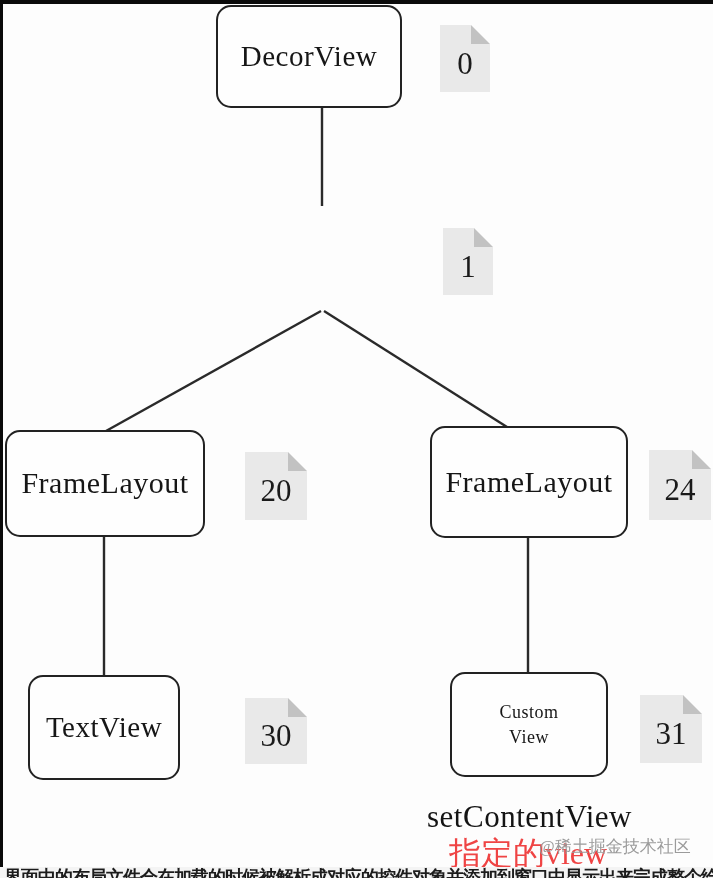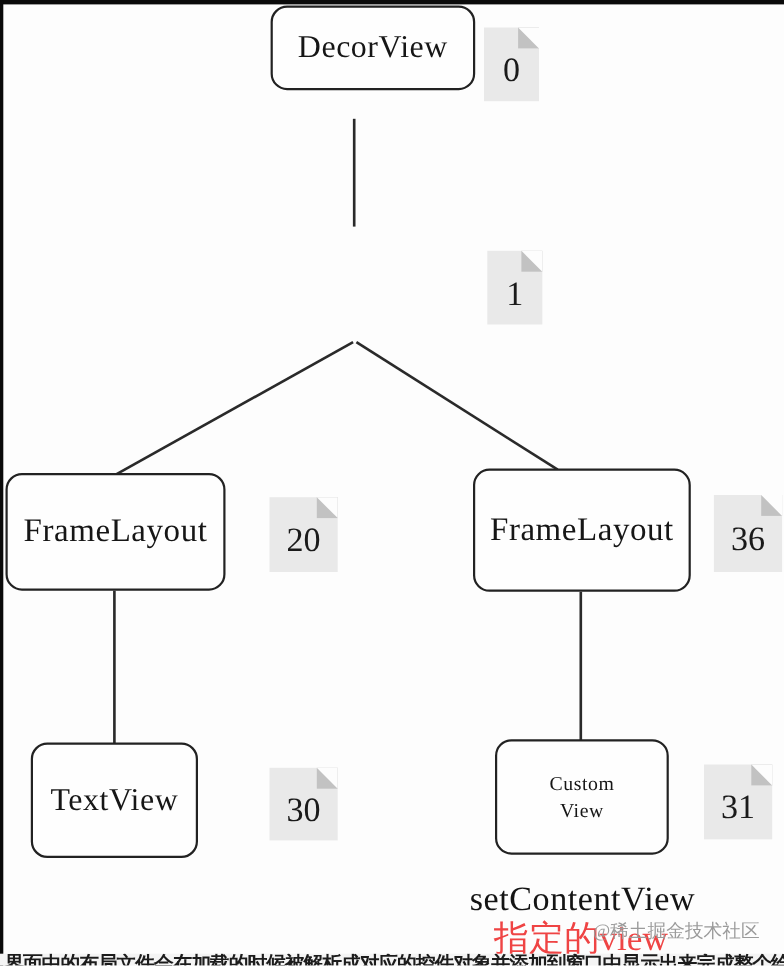--- a/index.html
+++ b/index.html
@@ -22,21 +22,21 @@
   .node{
     position:absolute;
     background:#fefefe;
     border:2.5px solid #222;
     border-radius:15px;
     display:flex;align-items:center;justify-content:center;
     text-align:center;
     box-sizing:border-box;
   }
   .node .lbl{font-size:29px;line-height:1.15;letter-spacing:0.5px;}
-  .node-decorview   {left:246px;top:5px;  width:186px;height:77px;font-family:Liberation Serif, serif;}
+  .node-decorview   {left:216px;top:5px;  width:186px;height:103px;font-family:Liberation Serif, serif;}
   .node-linearlayout{left:218px;top:205px;width:210px;height:106px;}
   .node-linearlayout .lbl{font-size:30px;}
   .node-frame-left  {left:5px;  top:430px;width:200px;height:107px;}
   .node-frame-left .lbl{font-size:30px;}
   .node-frame-right {left:430px;top:426px;width:198px;height:112px;}
   .node-frame-right .lbl{font-size:30px;}
   .node-textview    {left:28px; top:675px;width:152px;height:105px;}
   .node-customview  {left:450px;top:672px;width:158px;height:105px;}
   .node-customview .lbl{font-size:18px;white-space:pre-line;line-height:1.35;}
 
@@ -125,21 +125,21 @@
   <div class="note note-0">
     <span class="num">0</span>
   </div>
   <div class="note note-1">
     <span class="num">1</span>
   </div>
   <div class="note note-20">
     <span class="num">20</span>
   </div>
   <div class="note note-21">
-    <span class="num">36</span>
+    <span class="num">24</span>
   </div>
   <div class="note note-30">
     <span class="num">30</span>
   </div>
   <div class="note note-31">
     <span class="num">31</span>
   </div>
 
   <div class="caption1">setContentView</div>
   <div class="caption2">指定的view</div>

